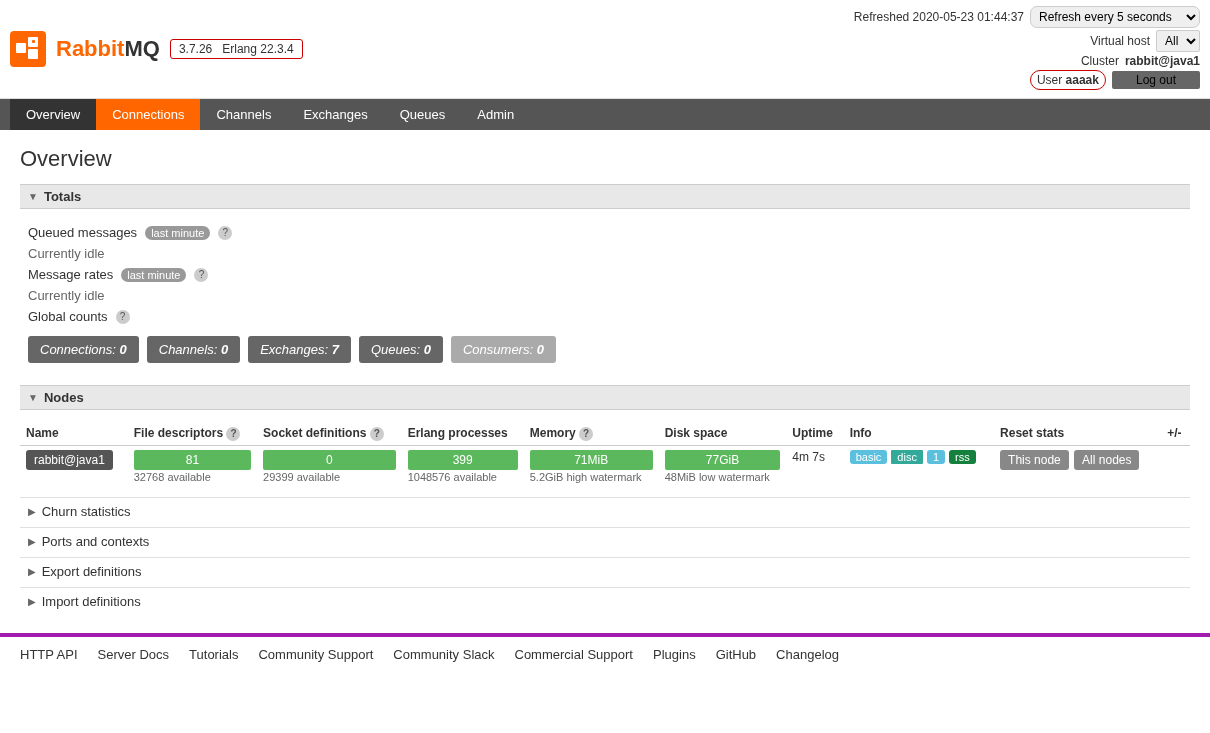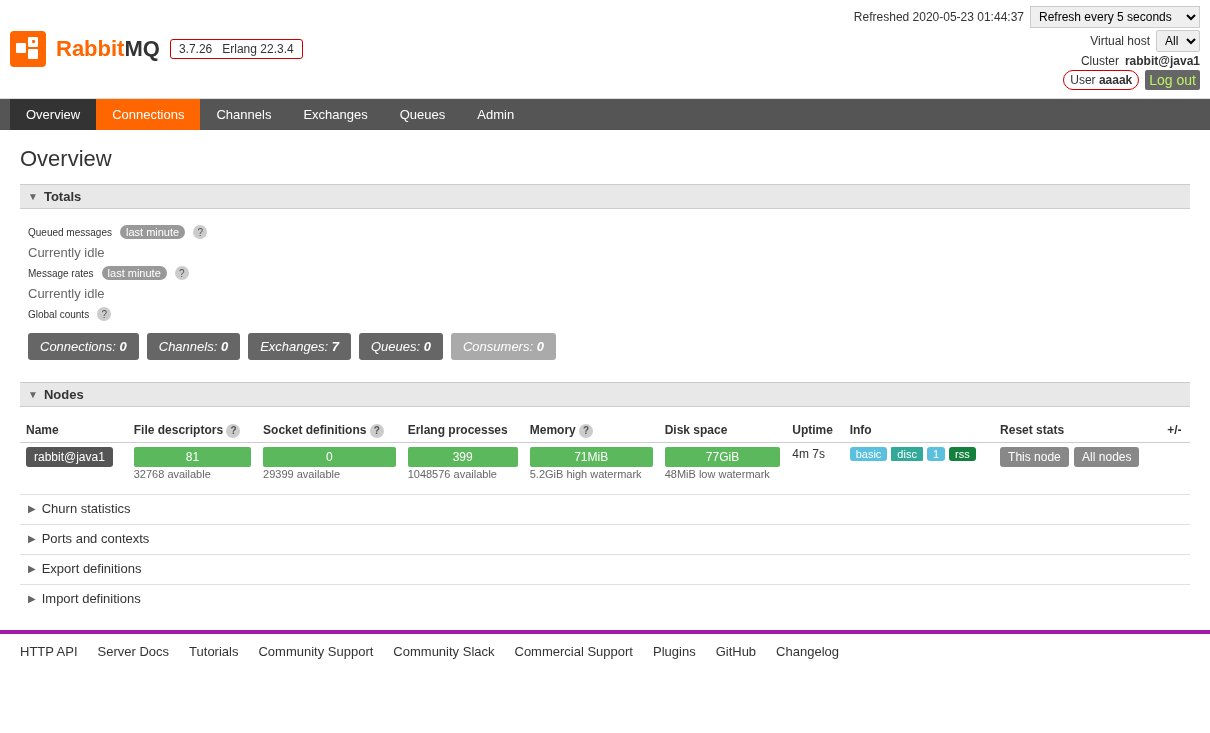--- a/index.html
+++ b/index.html
@@ -30,42 +30,42 @@
       font-size: 12px;
       color: #333;
       display: flex; gap: 10px;
     }
     .top-right { text-align: right; font-size: 12px; }
     .top-right-row { display: flex; align-items: center; justify-content: flex-end; gap: 6px; margin-bottom: 2px; }
     .refresh-select {
       border: 1px solid #ccc;
       padding: 2px 4px;
       font-size: 12px;
-      border-radius: 0;
+      border-radius: 7px;
     }
     .virtual-host-select {
       border: 1px solid #ccc;
       padding: 2px 4px;
       font-size: 12px;
       border-radius: 2px;
     }
     .user-badge {
       border: 1px solid #c00;
       border-radius: 10px;
       padding: 2px 6px;
       font-size: 12px;
       color: #333;
     }
     .user-badge strong { font-weight: bold; }
     .logout-btn {
       background: #666;
-      color: #bef264;
+      color: #000000;
       border: none;
-      padding: 2px 4px;
-      font-size: 14px;
+      padding: 2px 24px;
+      font-size: 12px;
       border-radius: 2px;
       cursor: pointer;
     }
 
     
     .nav-bar {
       background: #555;
       display: flex;
       align-items: stretch;
       padding: 0 10px;
@@ -98,21 +98,21 @@
       font-weight: bold;
       font-size: 13px;
       margin-bottom: 8px;
     }
     .arrow-down { font-size: 10px; color: #666; }
     .arrow-right { font-size: 10px; color: #666; }
 
     
     .totals-content { padding: 4px 8px 8px; }
     .totals-row { display: flex; align-items: center; gap: 8px; padding: 4px 0; }
-    .totals-label { font-size: 10px; }
+    .totals-label { font-size: 13px; }
     .badge-gray {
       background: #999;
       color: #fff;
       padding: 1px 6px;
       border-radius: 7px;
       font-size: 11px;
     }
     .help-icon {
       display: inline-flex; align-items: center; justify-content: center;
       width: 14px; height: 14px;

